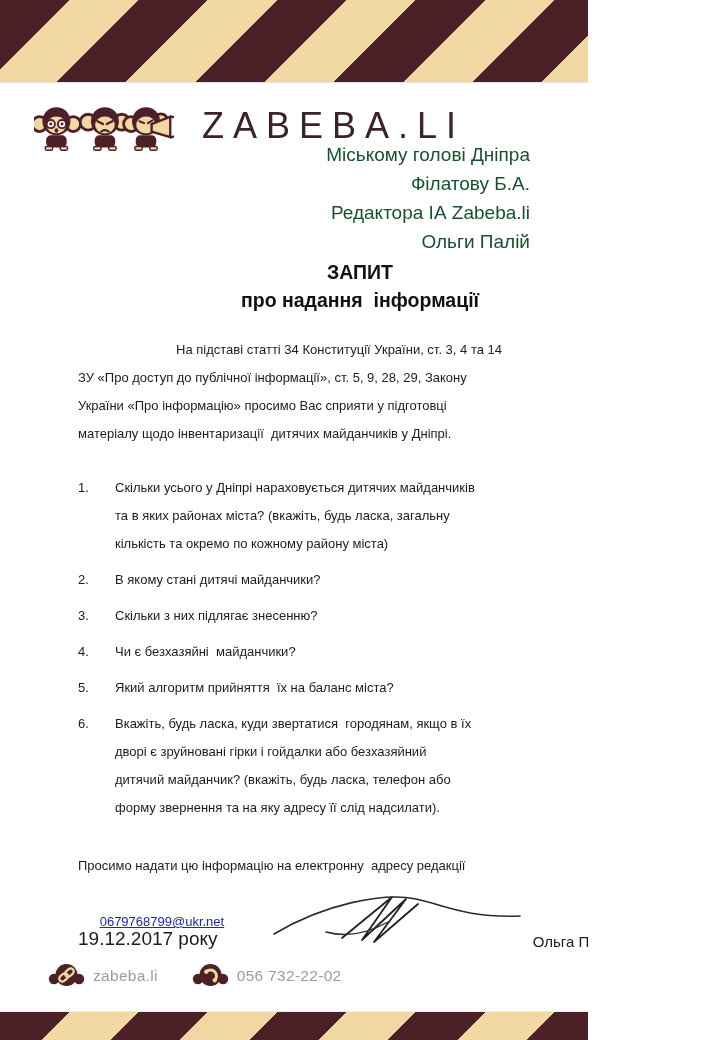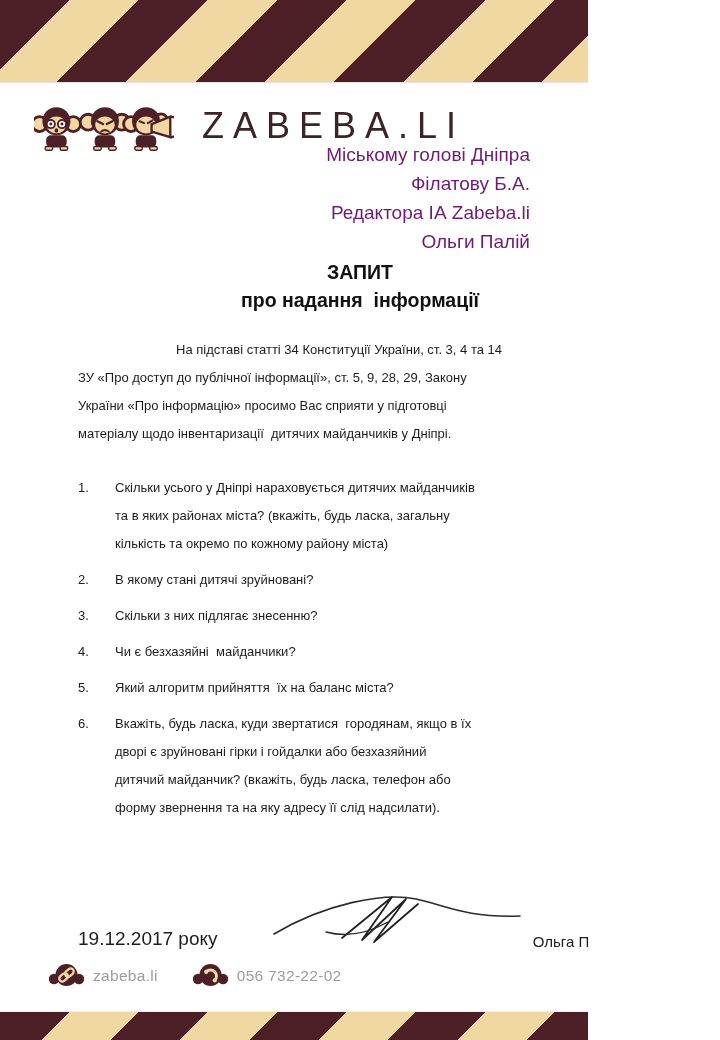--- a/index.html
+++ b/index.html
@@ -9,21 +9,21 @@
   
   .stripes{position:absolute;left:0;width:720px;
     background:repeating-linear-gradient(135deg,#4d1f26 0 49px,#f1d7a2 49px 98px);}
   .stripes.top{top:0;height:82px;border-bottom:1px solid #e3e3e3;}
   .stripes.bottom{bottom:0;height:28px;border-top:1px solid #eee;}
 
   
   .logo-row{position:absolute;top:94px;left:34px;display:flex;align-items:center;}
   .brand{font-size:36px;font-weight:400;letter-spacing:9px;color:#3c2327;margin-left:28px;margin-top:2px;}
   .recipient{position:absolute;top:140px;right:58px;text-align:right;
-    font-size:19px;line-height:29px;color:#701a75;}
+    font-size:19px;line-height:29px;color:#14532d;}
 
   
   .title{position:absolute;top:258px;left:0;width:720px;text-align:center;
     font-size:19.5px;font-weight:bold;line-height:28px;color:#111;}
   .title div{white-space:pre-wrap;}
 
   
   .content{position:absolute;top:336px;left:78px;width:596px;
     font-size:13px;line-height:28px;color:#1c1c1c;}
   .p1{margin:0;text-indent:98px;white-space:pre-wrap;}
@@ -112,29 +112,31 @@
 
   <div class="content">
     <p class="p1">На підставі статті 34 Конституції України, ст. 3, 4 та 14
 ЗУ «Про доступ до публічної інформації», ст. 5, 9, 28, 29, Закону
 України «Про інформацію» просимо Вас сприяти у підготовці
 матеріалу щодо інвентаризації  дитячих майданчиків у Дніпрі.</p>
     <ol class="questions">
       <li>Скільки усього у Дніпрі нараховується дитячих майданчиків
 та в яких районах міста? (вкажіть, будь ласка, загальну
 кількість та окремо по кожному району міста)</li>
-      <li>В якому стані дитячі зруйновані?</li>
+      <li>В якому стані дитячі майданчики?</li>
       <li>Скільки з них підлягає знесенню?</li>
       <li>Чи є безхазяйні  майданчики?</li>
       <li>Який алгоритм прийняття  їх на баланс міста?</li>
       <li>Вкажіть, будь ласка, куди звертатися  городянам, якщо в їх
 дворі є зруйновані гірки і гойдалки або безхазяйний
 дитячий майданчик? (вкажіть, будь ласка, телефон або
 форму звернення та на яку адресу її слід надсилати).</li>
     </ol>
+    <p class="closing"><span>Просимо надати цю інформацію на електронну  адресу редакції</span><br>
+      <a href="#">0679768799@ukr.net</a></p>
   </div>
 
   <div class="sign-row">
     <span class="sign-date">19.12.2017 року</span>
     <svg class="sign-svg" width="260" height="58" viewBox="0 0 260 58">
       <path d="M6,44 C56,14 116,2 148,9 C176,15 198,28 252,26" stroke="#2b2b2b" stroke-width="1.6" fill="none" stroke-linecap="round"></path>
       <path d="M74,48 L124,7 L94,50 L138,9 L106,52 L150,14" stroke="#222" stroke-width="1.8" fill="none" stroke-linejoin="round" stroke-linecap="round"></path>
       <path d="M58,42 C80,48 102,42 120,32" stroke="#2b2b2b" stroke-width="1.4" fill="none" stroke-linecap="round"></path>
     </svg>
     <span class="sign-name">Ольга Палій</span>

